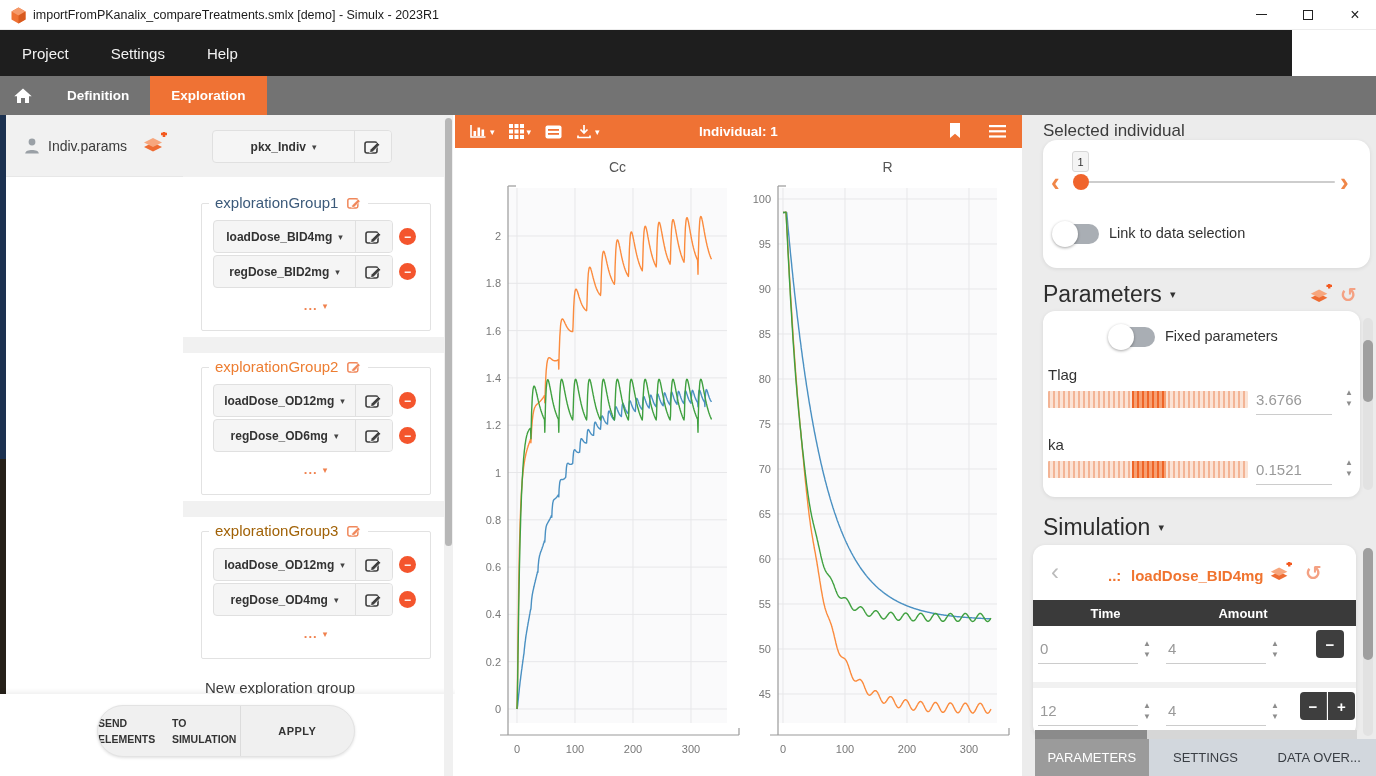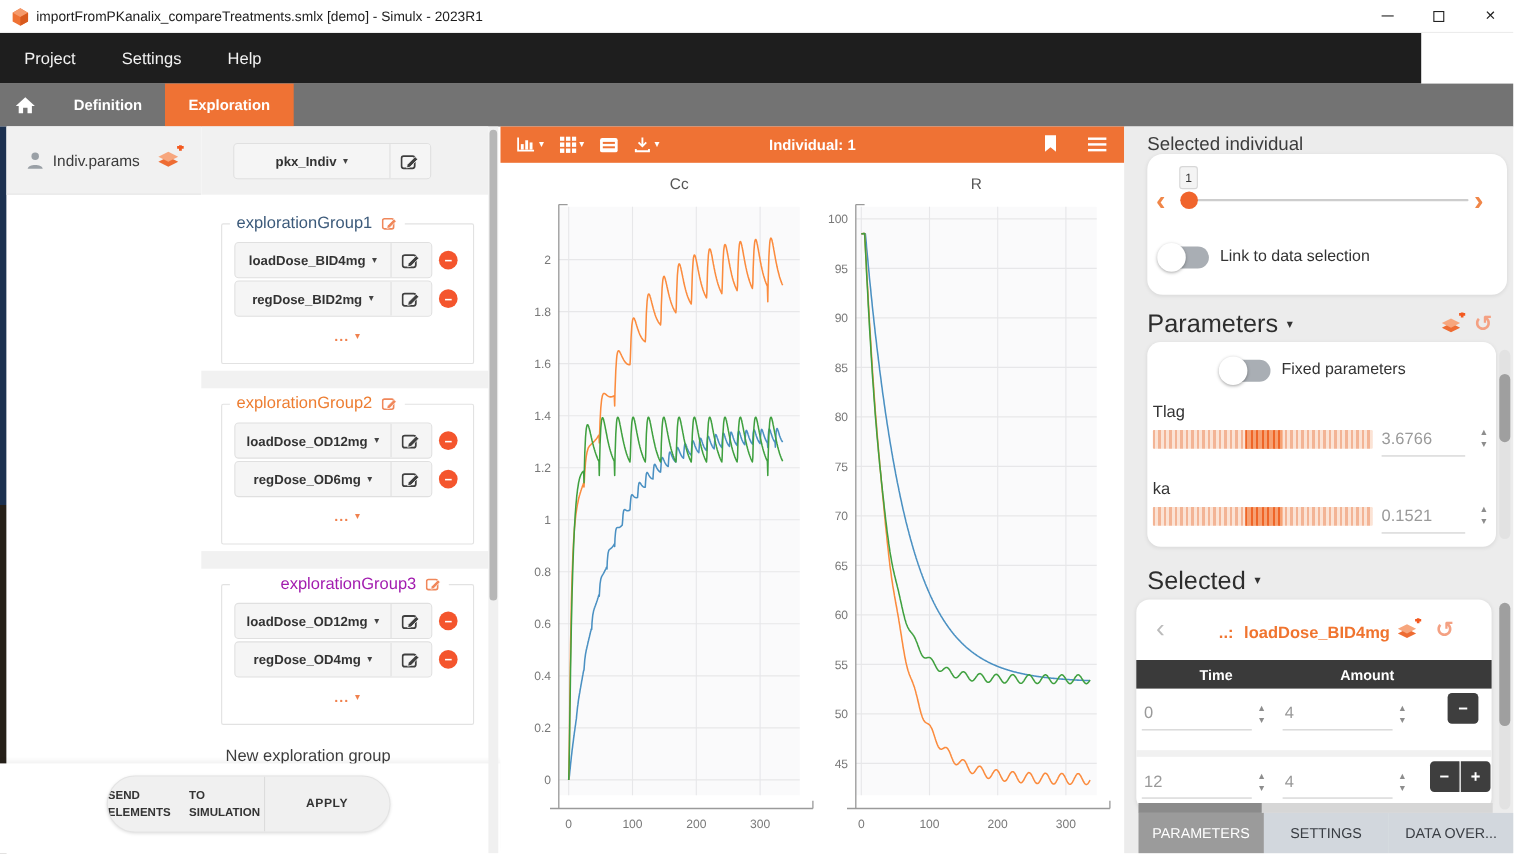--- a/index.html
+++ b/index.html
@@ -246,21 +246,21 @@
           <span>−</span>
         </div>
       <div class="more" style="top:94px">
         <span>...</span>
         <span class="dd-caret">▾</span>
       </div>
     </div>
 
     <div class="grp" style="top:416px">
       <span class="glabel">
-        <span style="color: #a21caf; margin-left: 40px;">explorationGroup3</span>
+        <span style="color: #a16207;">explorationGroup3</span>
         <svg width="15" height="14" viewBox="0 0 18 16">
             <rect x="1" y="3" width="12" height="11" rx="2" fill="none" stroke="#f0875a" stroke-width="1.8"></rect>
             <path d="M6.2 10.6 L13.4 3.4 L15.8 5.8 L8.6 13 L5.6 13.6 Z" fill="#f0875a" stroke="#fff" stroke-width="0.7"></path>
           </svg>
       </span>
       <div class="dd-row" style="left:11px;top:16px">
         <div class="dd-main">
           <span>loadDose_OD12mg</span>
           <span class="dd-caret">▾</span>
         </div>
@@ -497,21 +497,21 @@
     <div class="pval" style="left:213px;top:150px">0.1521</div>
     <div class="spin" style="left:302px;top:148px">
       <span>▲</span>
       <span>▼</span>
     </div>
   </div>
   <div class="abs vscroll" style="top:318px;height:172px"></div>
   <div class="abs vthumb" style="top:340px;height:62px"></div>
 
   <div class="abs big-title" style="position:absolute;left:1043px;top:514px">
-    <span>Selected</span>
+    <span>Simulation</span>
     <span class="big-caret">▾</span>
   </div>
 
   <div class="abs card" style="left:1033px;top:545px;width:323px;height:192px;border-radius:12px">
     <span class="abs" style="left:18px;top:15px;font-size:24px;color:#bbb;line-height:1">‹</span>
     <span class="abs" style="left:75px;top:22px;font-size:15px;font-weight:bold;color:#f0742f">..:</span>
     <span class="abs" style="left:98px;top:22px;font-size:15px;font-weight:bold;color:#f0742f">loadDose_BID4mg</span>
     <svg class="abs" style="left:233px;top:17px" width="28" height="24" viewBox="0 0 28 26">
       <path d="M4 15 L13 19.5 L22 15 L13 10.5 Z" fill="#ee6c33"></path>
         <path d="M4 10.5 L13 15 L22 10.5 L13 6 Z" fill="#f7a67d"></path>

